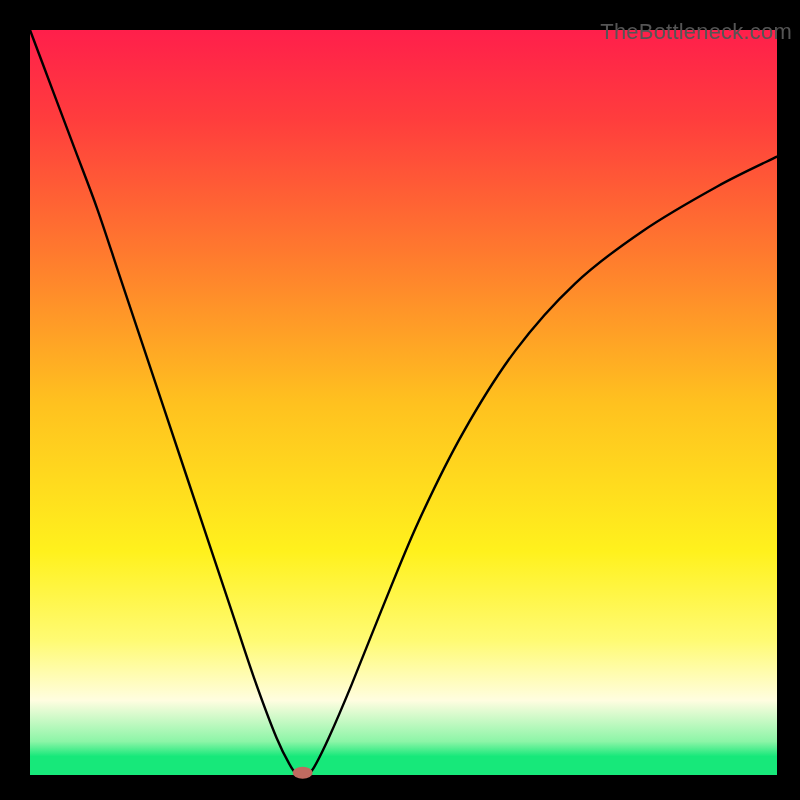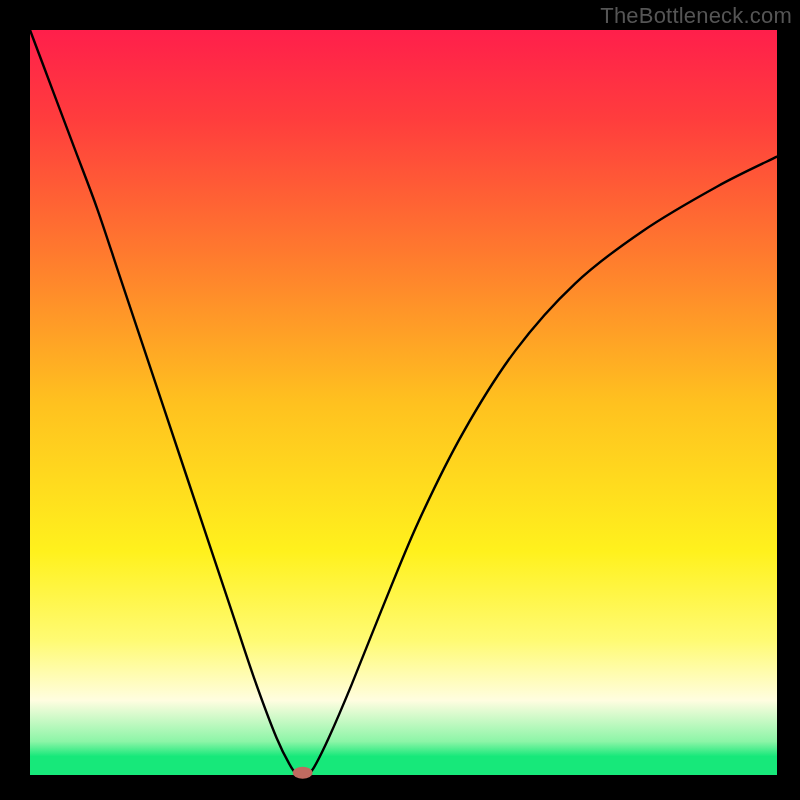--- a/index.html
+++ b/index.html
@@ -13,21 +13,21 @@
   }
   .stage {
     position: absolute;
     left: 0;
     top: 0;
     width: 800px;
     height: 800px;
   }
   .watermark {
     position: absolute;
-    top: 3px;
+    top: 19px;
     right: 8px;
     color: #555;
     font-size: 22px;
     letter-spacing: 0.2px;
     font-weight: 500;
   }
 </style>
 </head>
 <body>
 

